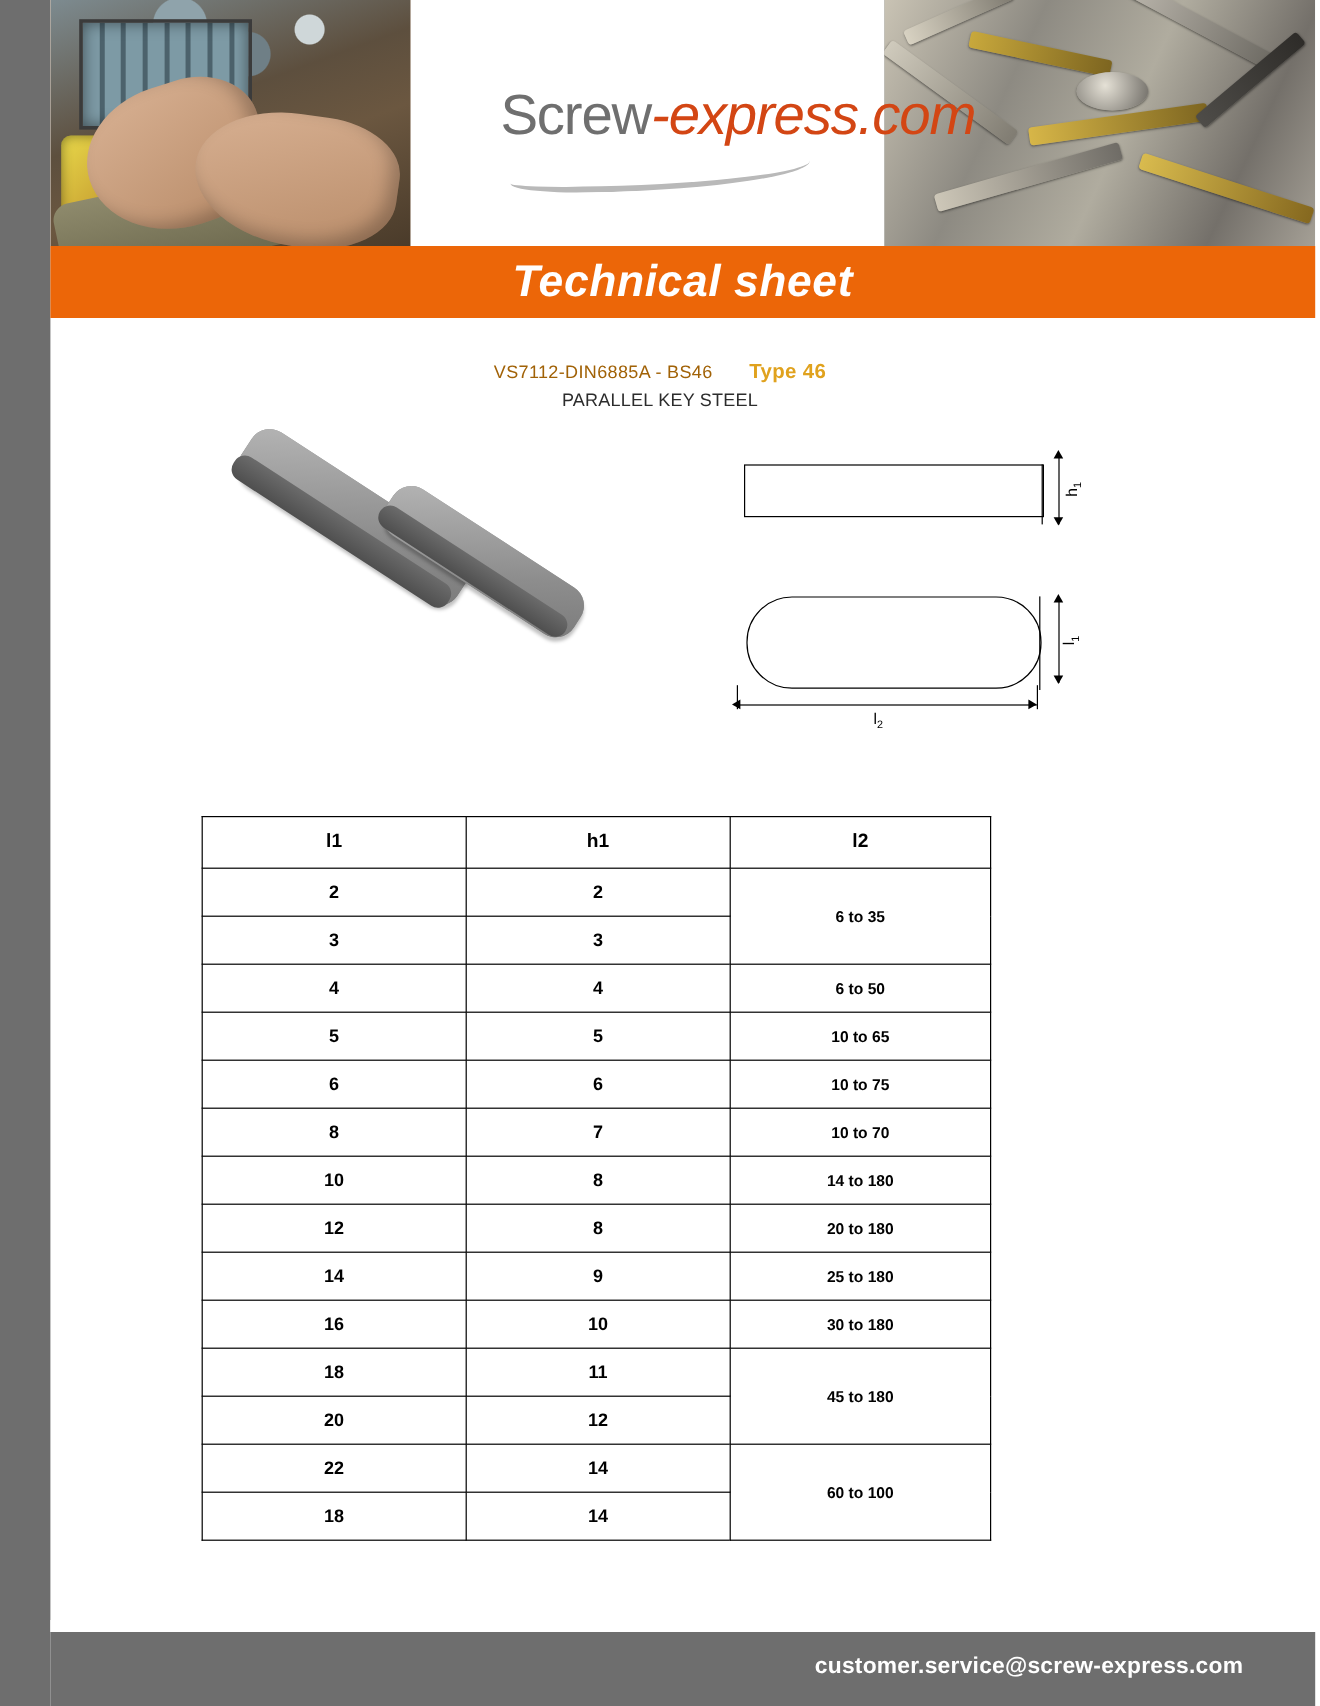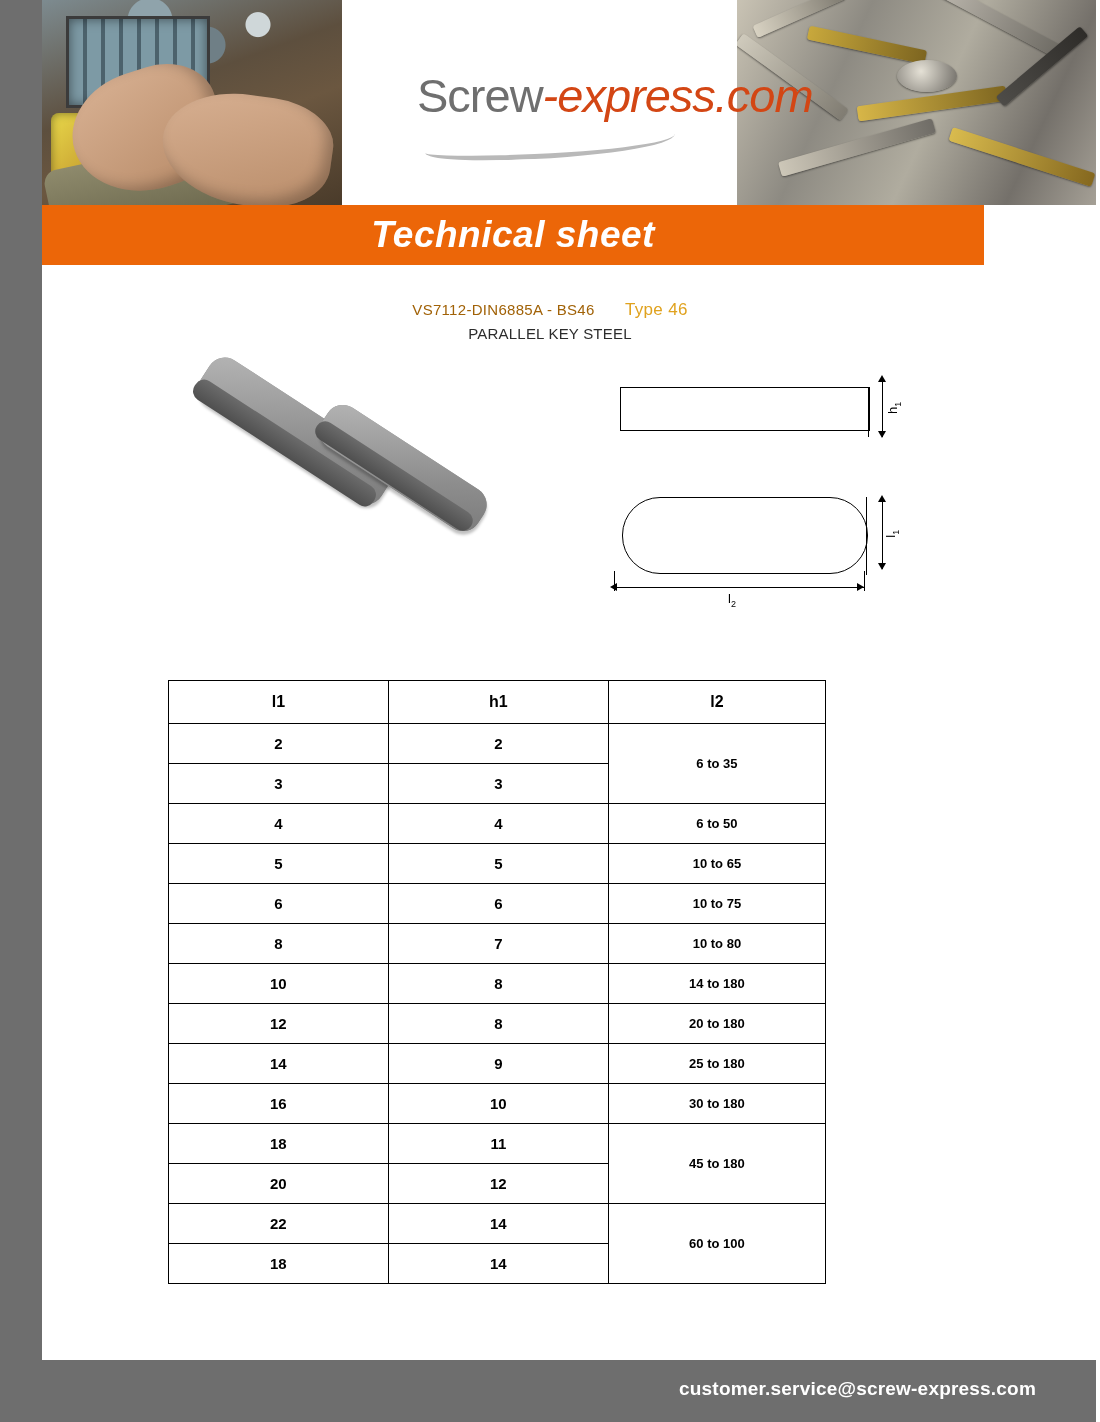--- a/index.html
+++ b/index.html
@@ -128,21 +128,21 @@
     position: absolute;
     border-radius: 3px;
     box-shadow: 0 1px 2px rgba(0,0,0,.45);
   }
 
   
   .banner {
     position: absolute;
     left: 42px;
     top: 205px;
-    width: 942px;
+    width: 1054px;
     height: 60px;
     background: #ec6608;
   }
   .banner-title {
     position: absolute;
     left: 0;
     top: 0;
     width: 100%;
     height: 60px;
     line-height: 60px;
@@ -191,21 +191,21 @@
   .spec-line1 {
     font-size: 15px;
     color: #1b1b1b;
     letter-spacing: .3px;
   }
   .spec-code {
     color: #a16207;
   }
   .spec-type {
     color: #e0a21e;
-    font-weight: normal;
+    font-weight: bold;
     font-size: 17px;
     margin-left: 26px;
   }
   .spec-line2 {
     margin-top: 5px;
     font-size: 15px;
     color: #2c2c2c;
     letter-spacing: .2px;
   }
 
@@ -492,21 +492,21 @@
       <td class="range">10 to 65</td>
     </tr>
     <tr>
       <td>6</td>
       <td>6</td>
       <td class="range">10 to 75</td>
     </tr>
     <tr>
       <td>8</td>
       <td>7</td>
-      <td class="range">10 to 80</td>
+      <td class="range">10 to 70</td>
     </tr>
     <tr>
       <td>10</td>
       <td>8</td>
       <td class="range">14 to 180</td>
     </tr>
     <tr>
       <td>12</td>
       <td>8</td>
       <td class="range">20 to 180</td>

